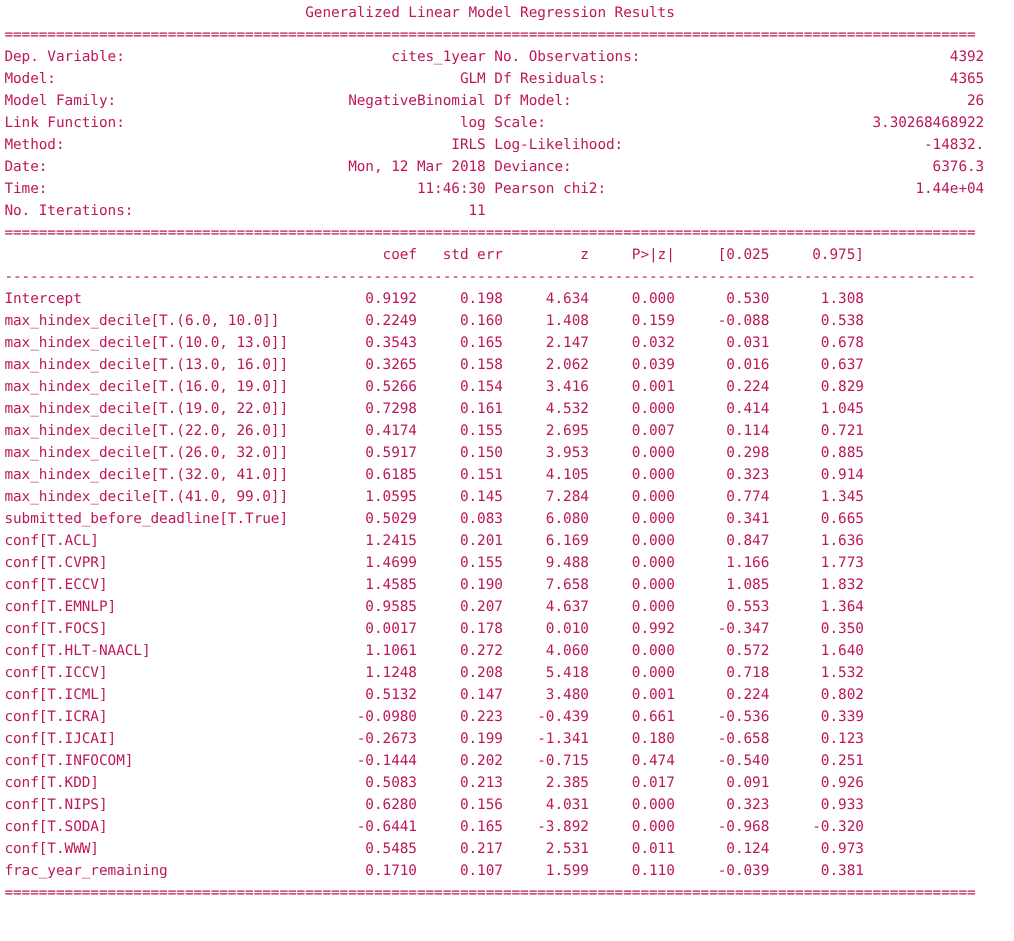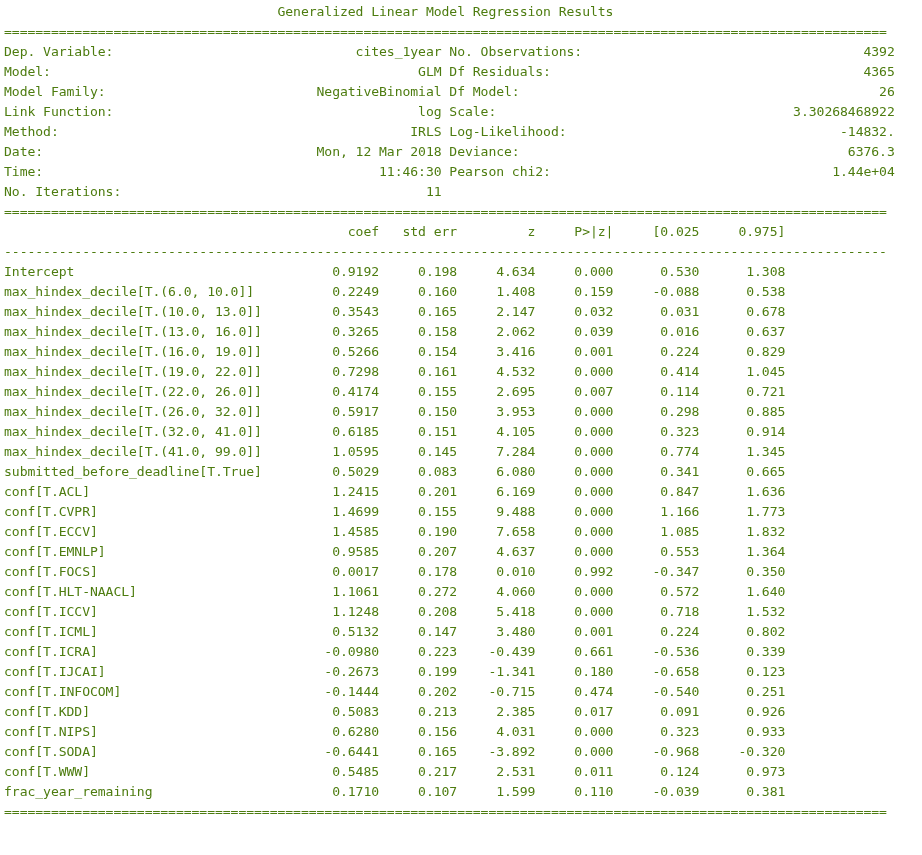--- a/index.html
+++ b/index.html
@@ -15,21 +15,21 @@
     font-family: "DejaVu Sans Mono", "Liberation Mono", monospace;
   }
   #summary {
     position: absolute;
     left: 4px;
     top: 2px;
     font-family: "DejaVu Sans Mono", "Liberation Mono", monospace;
     font-size: 13.1px;
     line-height: 20px;
     letter-spacing: -0.07px;
-    color: #4d7c0f;
+    color: #be185d;
     white-space: pre;
     margin: 0;
     padding: 0;
   }
   .srow {
     display: block;
     height: 20px;
     white-space: pre;
   }
 </style>

